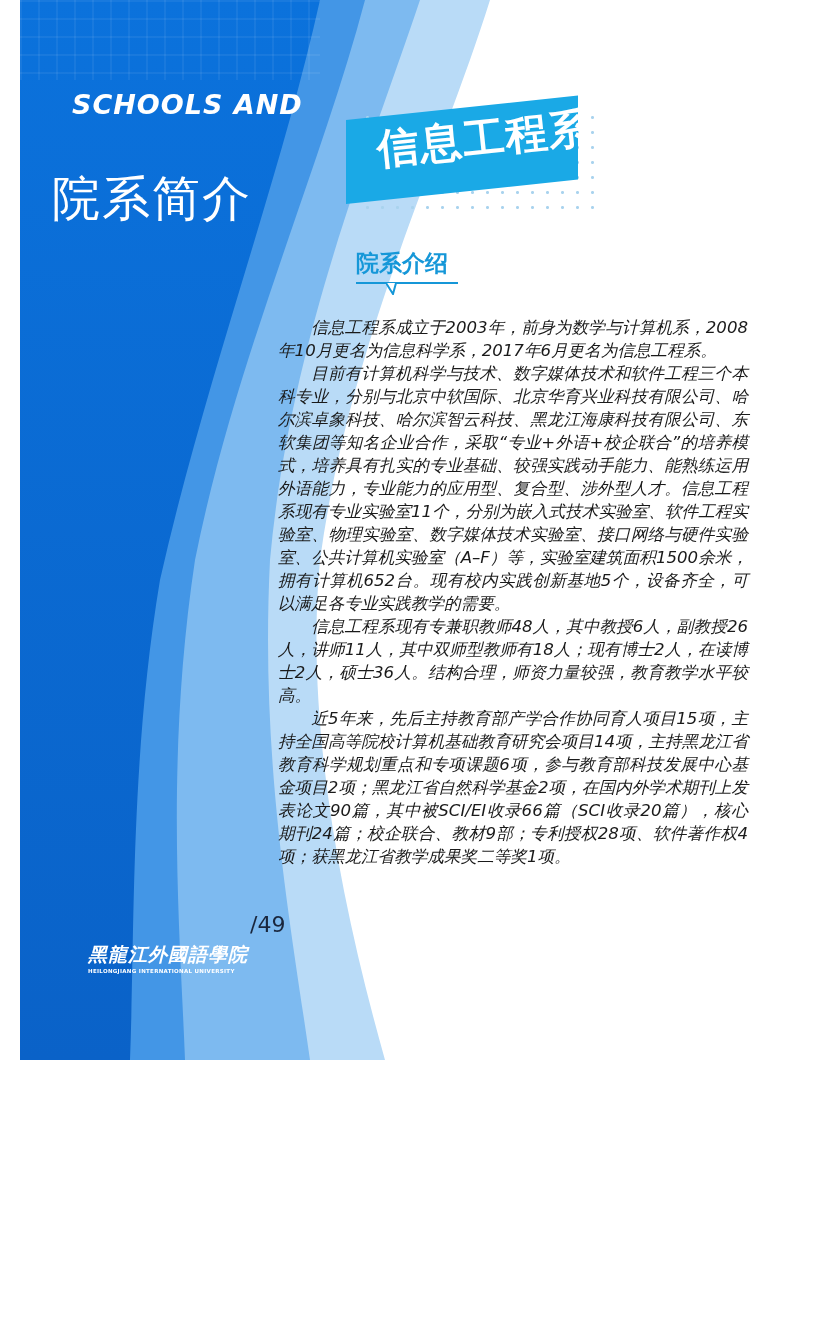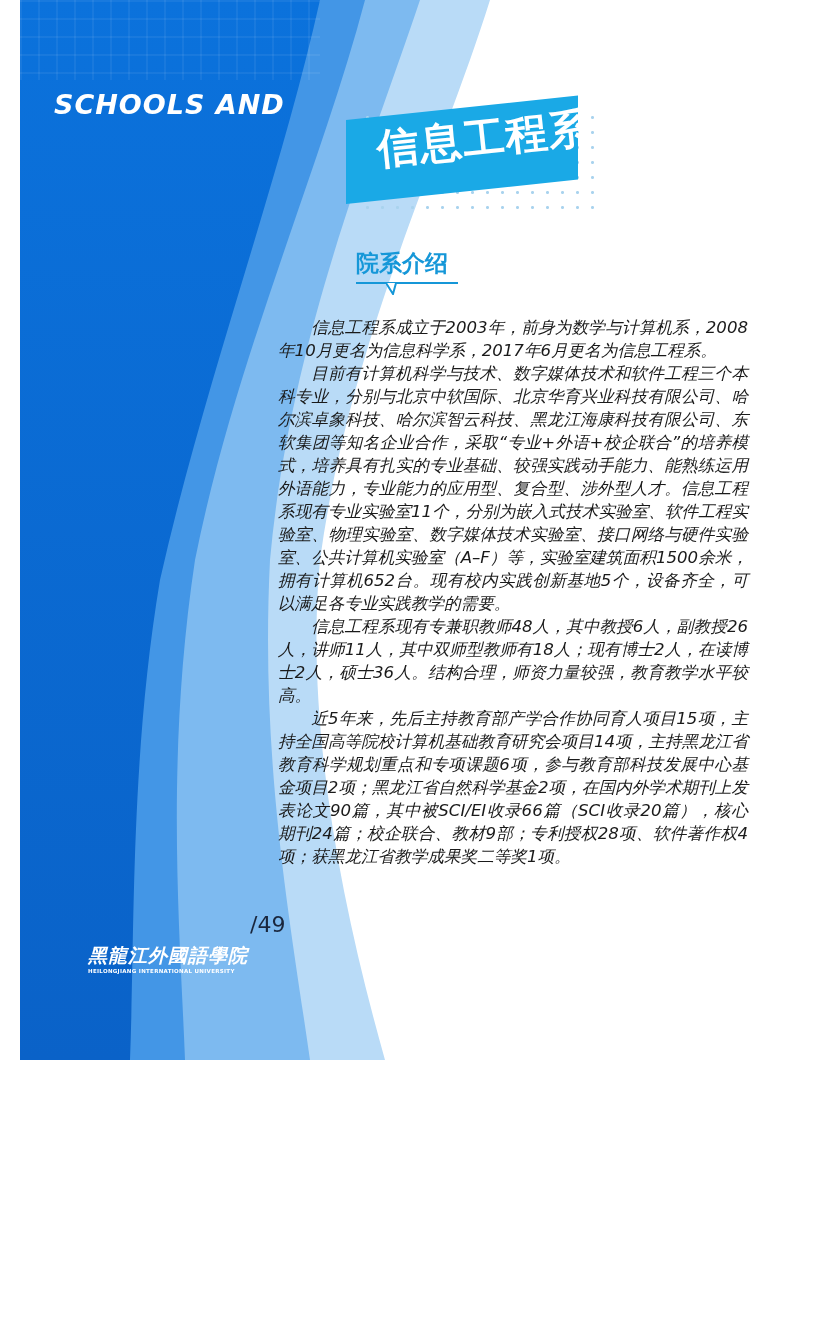--- a/index.html
+++ b/index.html
@@ -5,39 +5,39 @@
   html, body { margin:0; padding:0; background:#ffffff; }
   body { width:816px; height:1344px; position:relative; overflow:hidden;
          font-family:"DejaVu Sans","Liberation Sans",sans-serif; }
   .page { position:absolute; left:20px; top:0; width:776px; height:1060px; background:#ffffff; overflow:hidden; }
   .bg-svg { position:absolute; left:0; top:0; width:776px; height:1060px; }
   .grid-overlay { position:absolute; left:0; top:0; width:300px; height:80px;
      background-image:
        linear-gradient(rgba(255,255,255,0.06) 2px, transparent 2px),
        linear-gradient(90deg, rgba(255,255,255,0.06) 2px, transparent 2px);
      background-size:18px 18px; }
-  .en-title { position:absolute; left:34px; top:88px; color:#ffffff; font-family:"DejaVu Sans",sans-serif;
+  .en-title { position:absolute; left:52px; top:88px; color:#ffffff; font-family:"DejaVu Sans",sans-serif;
      font-weight:bold; font-style:italic; font-size:27px; line-height:34px; letter-spacing:1px; }
   .cn-title { position:absolute; left:32px; top:170px; color:#ffffff; font-family:"DejaVu Sans",sans-serif;
      font-size:48px; line-height:56px; letter-spacing:2px; }
   .banner { position:absolute; left:326px; top:120px; width:232px; height:84px; background:#1aa9e6;
      transform:skewY(-6deg); transform-origin:left top; }
   .banner-text { position:absolute; left:354px; top:120px; color:#ffffff; font-weight:bold; font-size:42px;
      line-height:60px; transform:rotate(-6deg); transform-origin:left top; letter-spacing:1px; }
   .dots { position:absolute; left:340px; top:110px; width:240px; height:110px;
      background-image: radial-gradient(circle, #a9d3ee 1.3px, transparent 1.6px);
      background-size:15px 15px; z-index:0; }
   .section-head { position:absolute; left:336px; top:248px; color:#1597d8; font-weight:bold; font-size:23px; line-height:30px; }
   .section-line { position:absolute; left:336px; top:282px; width:102px; height:2px; background:#1597d8; }
   .section-tail { position:absolute; left:366px; top:283px; width:14px; height:12px; }
   .body-text { position:absolute; left:258px; top:316px; width:470px; color:#1a1a1a; font-size:16.6px;
      line-height:23px; text-align:justify;font-style:italic; }
   .body-text p { margin:0; text-indent:2em; }
   .footer-logo { position:absolute; left:68px; top:945px; color:#ffffff; }
-  .logo-cn { font-family:Liberation Sans, sans-serif; font-style:italic; font-weight:bold; font-size:19px; letter-spacing:1px; line-height:22px; }
+  .logo-cn { font-family:Liberation Mono, monospace; font-style:italic; font-weight:bold; font-size:19px; letter-spacing:1px; line-height:22px; }
   .logo-en { font-size:5.5px; letter-spacing:0.3px; line-height:8px; font-weight:bold; }
   .page-num { position:absolute; left:230px; top:912px; color:#0f172a; font-size:22px; opacity:0.9; }
 </style>
 </head>
 <body>
 
 <div class="page">
   <svg class="bg-svg" viewBox="0 0 776 1060" preserveAspectRatio="none">
     <defs>
       <linearGradient id="g1" x1="0" y1="0" x2="0" y2="1">
@@ -52,20 +52,21 @@
 
     <path d="M0 0 L345 0 C300 170 215 360 175 560 C145 760 160 930 165 1060 L0 1060 Z" fill="#4396e6"></path>
 
     <path d="M0 0 L300 0 C260 180 185 380 140 580 C110 760 115 930 110 1060 L0 1060 Z" fill="url(#g1)"></path>
   </svg>
   <div class="grid-overlay"></div>
 
   <div class="en-title">
     <div>SCHOOLS AND</div>
   </div>
+  <div class="cn-title">院系简介</div>
 
   <div class="dots"></div>
   <div class="banner"></div>
   <div class="banner-text">信息工程系</div>
 
   <div class="section-head">院系介绍</div>
   <div class="section-line"></div>
   <svg class="section-tail" viewBox="0 0 14 12">
     <path d="M0 0 L7 11 L10 0" fill="#ffffff" stroke="#1597d8" stroke-width="2"></path>
   </svg>

